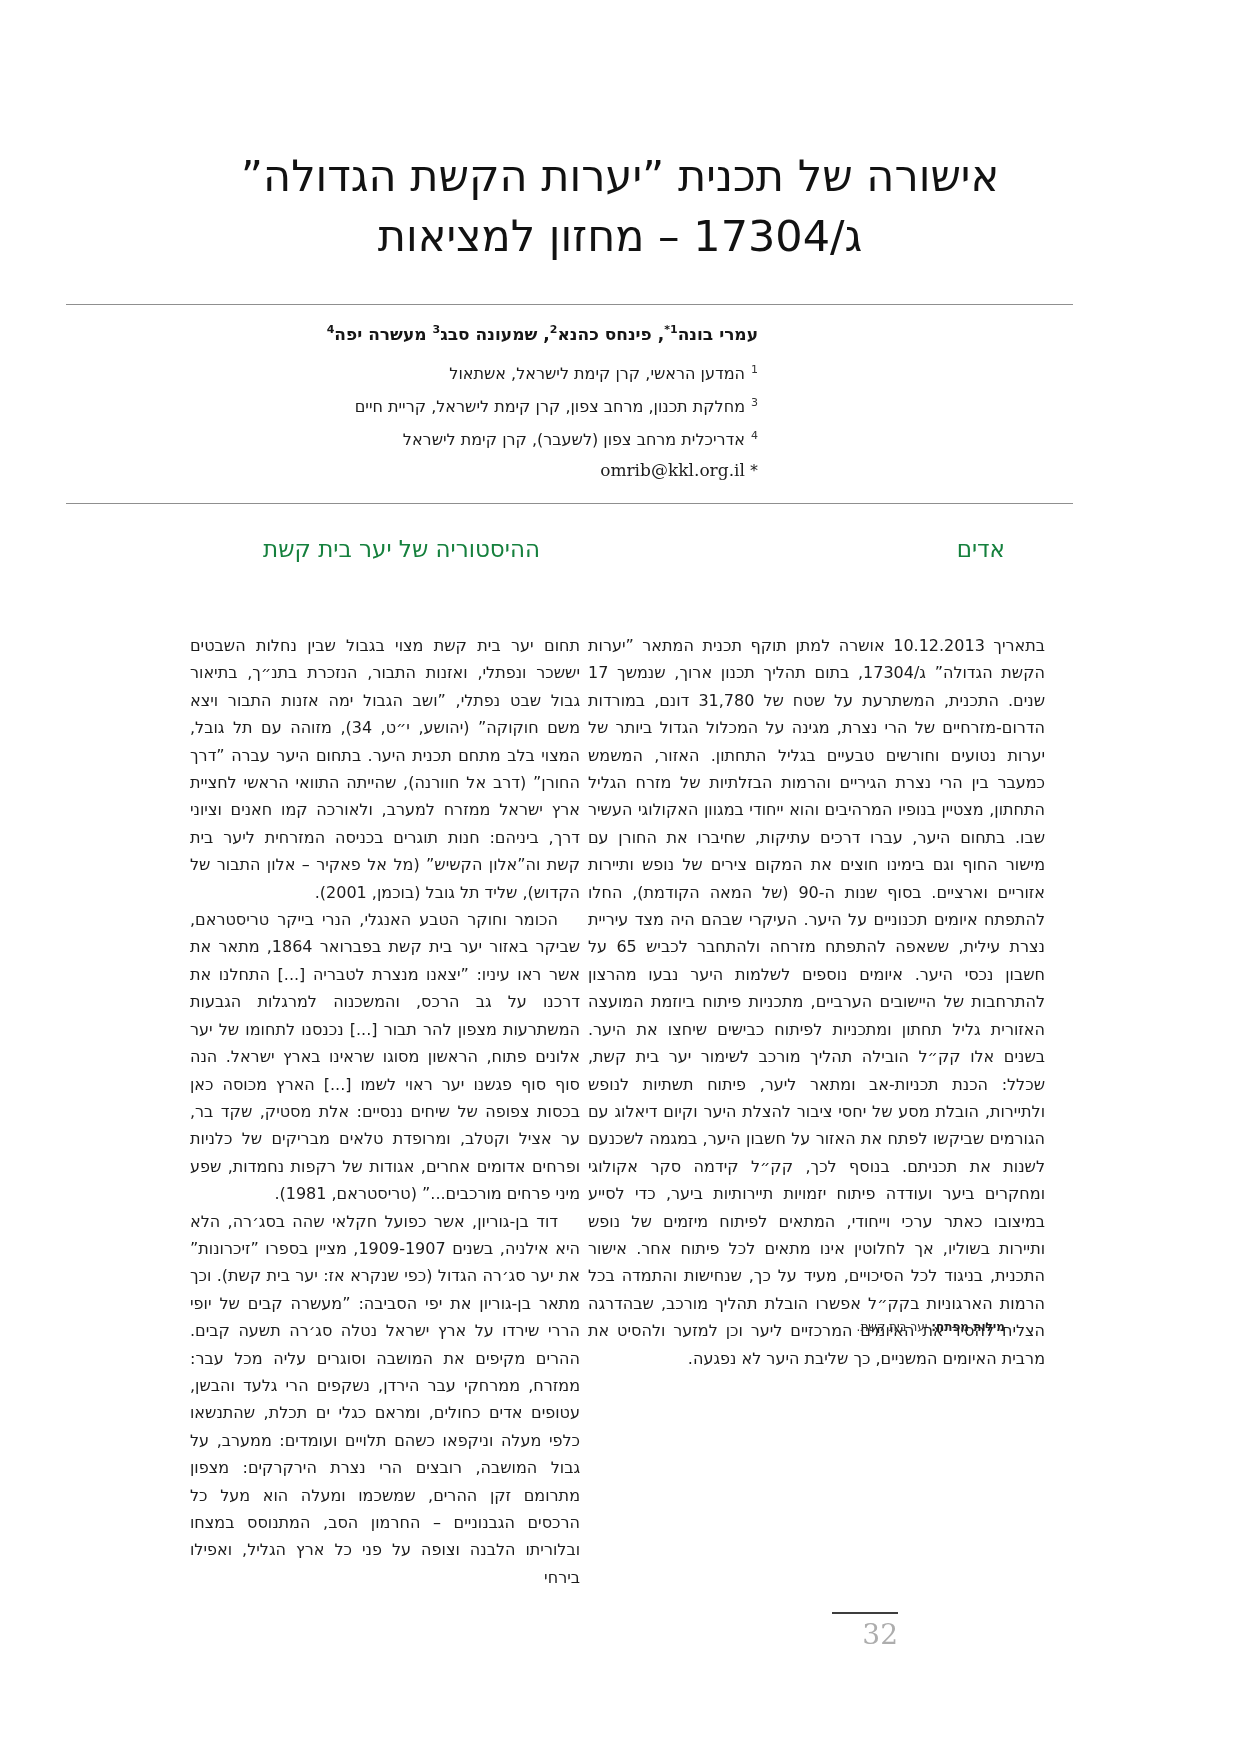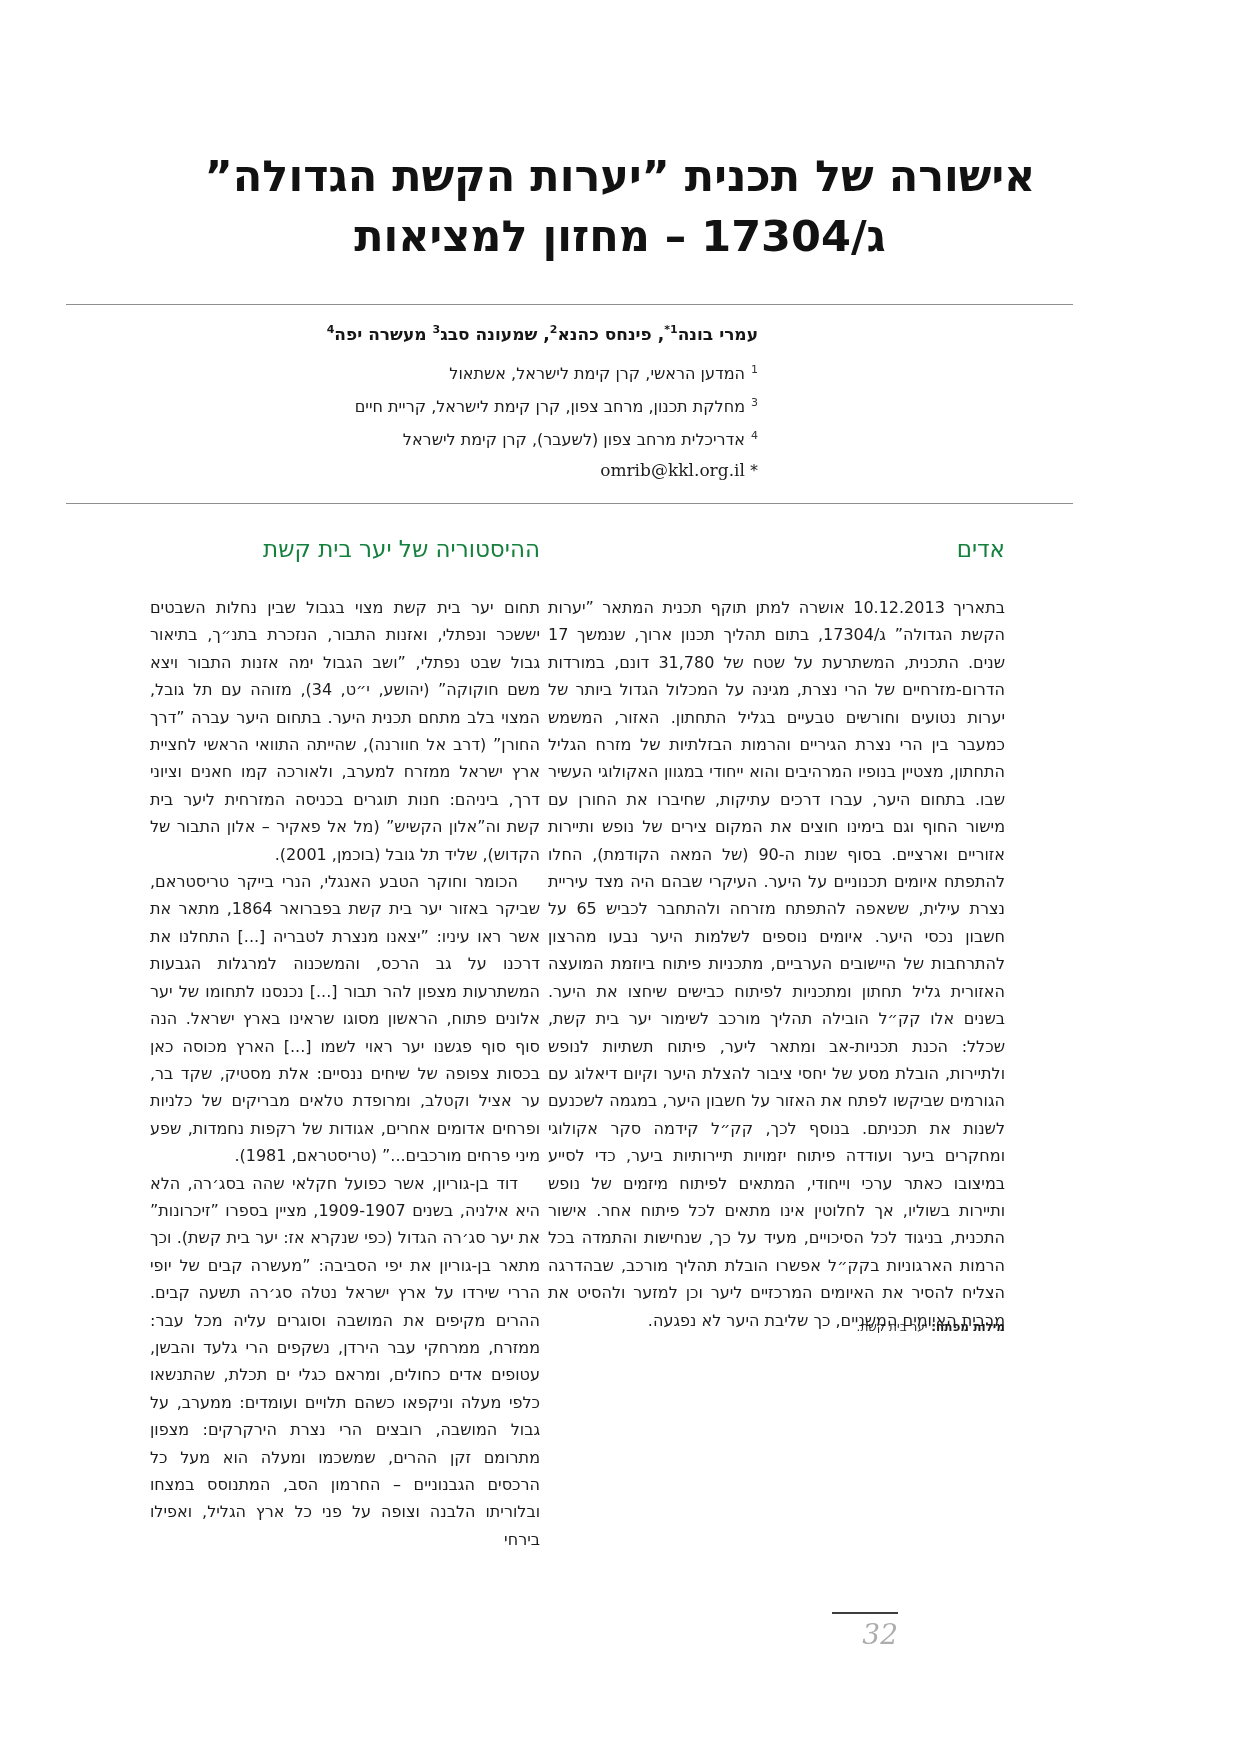--- a/index.html
+++ b/index.html
@@ -1,43 +1,43 @@
 <!DOCTYPE html>
 <html lang="he"><head>
 <meta charset="utf-8">
 <style>
   html,body{margin:0;padding:0;background:#ffffff;}
   .page{position:relative;width:1240px;height:1753px;background:#ffffff;overflow:hidden;
         font-family:"DejaVu Sans",sans-serif;color:#1c1c1c;}
   .title{position:absolute;top:146px;left:0;width:1240px;text-align:center;
-         font-weight:bold;font-size:43px;line-height:60px;color:#121212;direction:rtl;}
+         font-weight:normal;font-size:43px;line-height:60px;color:#121212;direction:rtl;}
   .rule{position:absolute;left:66px;width:1007px;height:1px;background:#8f8f8f;}
   .rule-top{top:304px;}
   .rule-bottom{top:503px;}
   .authors-block{position:absolute;top:318px;right:482px;width:620px;direction:rtl;
                  text-align:right;}
   .authors-line{font-weight:bold;font-size:17px;line-height:24px;margin-bottom:9px;color:#161616;}
   .authors-line sup,.affil sup{font-size:11px;}
   .affil{font-size:16px;line-height:29px;color:#1c1c1c;}
   .affil sup{margin-left:6px;color:#333;}
   .email-line{font-size:16px;line-height:29px;margin-top:1px;}
   .email-latin{font-family:"DejaVu Serif",serif;font-size:17px;}
   .col-heading{position:absolute;top:536px;font-size:23px;font-weight:normal;
                color:#15803d;direction:rtl;margin:0;}
   .col-right-pos{left:548px;width:457px;text-align:right;}
   .col-left-pos{left:150px;width:390px;text-align:right;}
-  .body-col{position:absolute;top:594px;direction:rtl;}
+  .body-col{position:absolute;top:632px;direction:rtl;margin-left:40px;}
   .body-col p{margin:0;font-size:16px;line-height:27.4px;text-align:justify;color:#1c1c1c;}
   .body-col p.indent{text-indent:22px;}
   .keywords{position:absolute;top:1314px;left:548px;width:457px;direction:rtl;
             text-align:right;font-size:12px;line-height:26px;}
   .keywords .kw-label{font-weight:bold;}
   .pagenum-rule{position:absolute;top:1612px;left:832px;width:66px;height:2px;background:#3d3d3d;}
   .pagenum{position:absolute;top:1618px;left:832px;width:66px;text-align:right;
-           font-family:"DejaVu Serif",serif;font-size:28px;color:#adadad;font-style:italic;}
+           font-family:"DejaVu Serif",serif;font-size:28px;color:#adadad;}
 </style>
 </head>
 <body>
 
 <div class="page">
 
   <div class="title">
     <div>אישורה של תכנית ”יערות הקשת הגדולה”</div>
     <div>ג/17304 – מחזון למציאות</div>
   </div>

